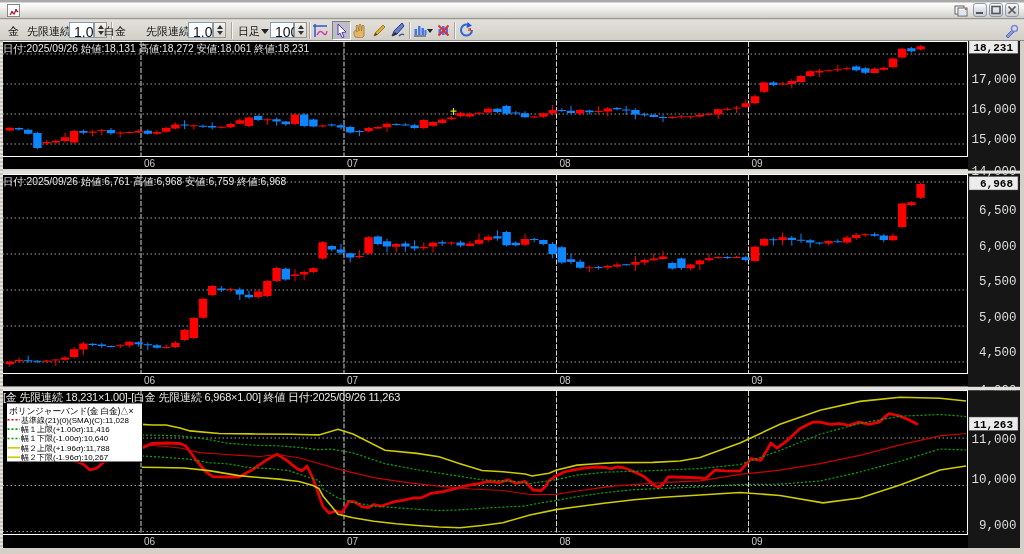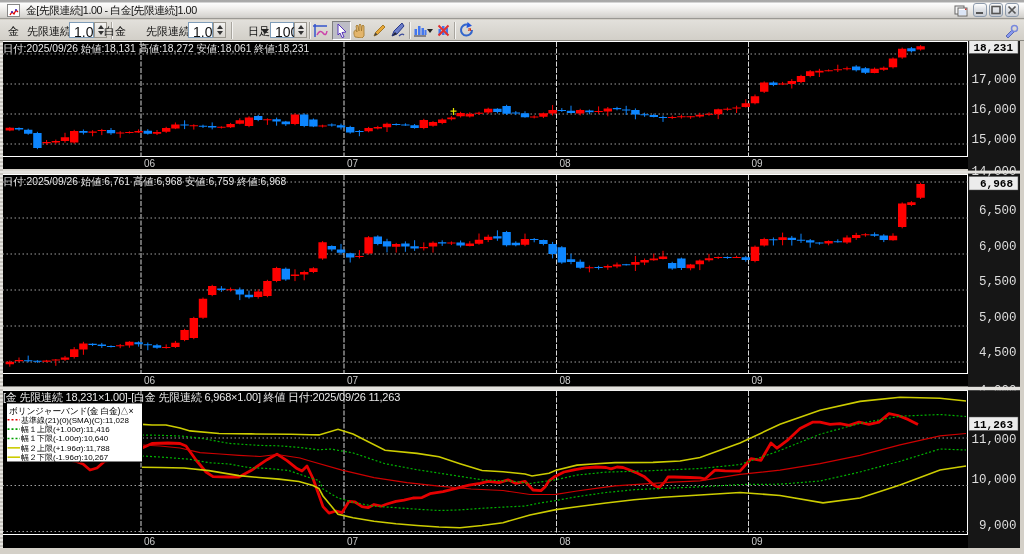--- a/index.html
+++ b/index.html
@@ -149,21 +149,20 @@
       <rect x="1020" y="40" width="4" height="514" fill="#d4d0c8"></rect>
       <rect x="0" y="548" width="1024" height="6" fill="#d4d0c8"></rect>
       <rect x="0" y="40" width="2" height="514" fill="#d4d0c8"></rect>
     </svg>
 <div id="titlebar">
  <div id="title-ico"><svg width="13" height="13">
           <polyline points="2,9 4,6 6,8 8,4 10,6" fill="none" stroke="#d00" stroke-width="1.3"></polyline>
           <circle cx="4" cy="6" r="1" fill="#33c"></circle>
           <circle cx="8" cy="4" r="1" fill="#33c"></circle>
         </svg></div>
- <div id="title-txt">金[先限連続]1.00 - 白金[先限連続]1.00</div>
  <svg style="position:absolute;left:954px;top:5px" width="14" height="12">
         <rect x="1" y="1" width="9" height="8" fill="#f4f4f4" stroke="#666"></rect>
         <rect x="4" y="3" width="9" height="8" fill="#fff" stroke="#666"></rect>
         <rect x="5" y="5" width="7" height="5" fill="#dce6f6"></rect>
         <rect x="11" y="3.5" width="1.5" height="1.5" fill="#c33"></rect>
       </svg>
  <div class="capbtn" style="left:973px"><svg width="12" height="12">
           <rect x="2" y="8" width="7" height="2" fill="#555"></rect>
         </svg></div>
  <div class="capbtn" style="left:989px"><svg width="12" height="12">
@@ -178,21 +177,21 @@
  <div class="tl" style="left:8px">金</div>
  <div class="tl" style="left:27px">先限連続</div>
  <div class="tbox" style="left:69px;width:25px">1.00</div>
  <div class="tspin" style="left:94px"></div>
  <div class="tsep" style="left:111px"></div>
  <div class="tl" style="left:104px">白金</div>
  <div class="tl" style="left:146px">先限連続</div>
  <div class="tbox" style="left:188px;width:25px">1.00</div>
  <div class="tspin" style="left:213px"></div>
  <div class="tsep" style="left:231px"></div>
- <div class="tl" style="left:248px">日足</div>
+ <div class="tl" style="left:238px">日足</div>
  <div style="position:absolute;left:261px;top:9px;border-left:4px solid transparent;border-right:4px solid transparent;border-top:5px solid #222"></div>
  <div class="tbox" style="left:270px;width:24px">100</div>
  <div class="tspin" style="left:294px"></div>
  <div class="tsep" style="left:309px"></div>
  <svg style="position:absolute;left:312px;top:2px" width="17" height="17">
         <line x1="3" y1="2" x2="3" y2="15" stroke="#3355cc" stroke-width="1.5"></line>
         <line x1="1" y1="4" x2="15" y2="4" stroke="#3355cc" stroke-width="1.5"></line>
         <path d="M5 13 Q8 7 11 11 T15 9" stroke="#cc44aa" stroke-width="1.5" fill="none"></path>
       </svg>
  <div style="position:absolute;left:332px;top:1px;width:19px;height:19px;background:#bdbdc6;border:1px solid;border-color:#808080 #fff #fff #808080"></div>

